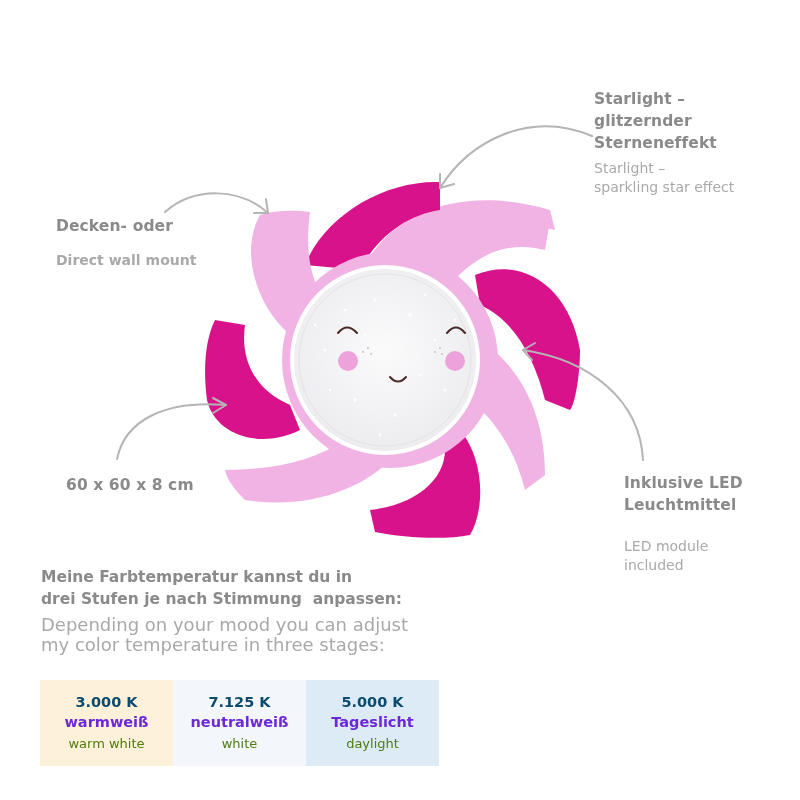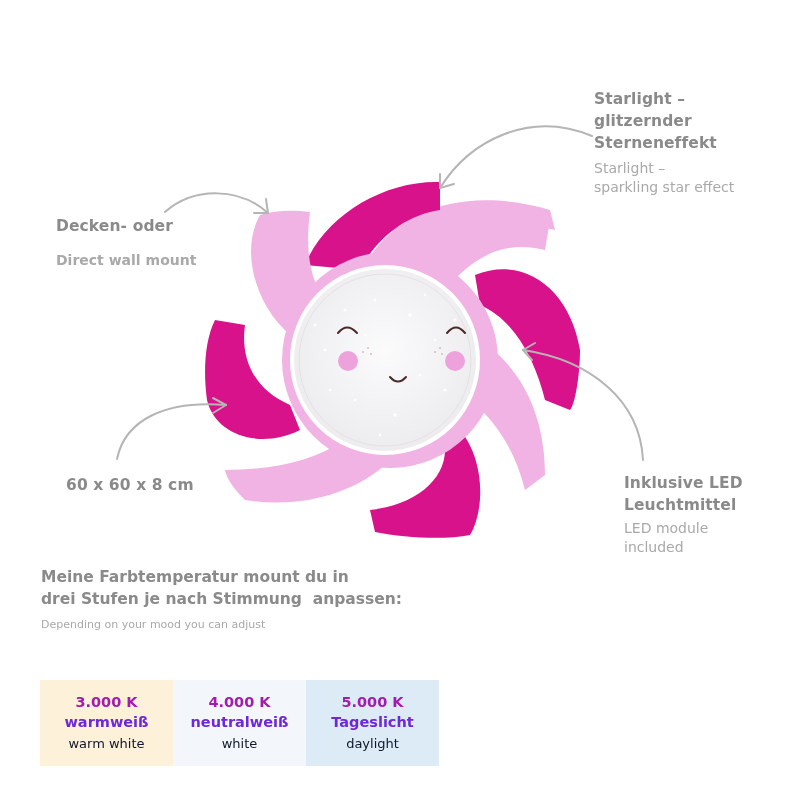--- a/index.html
+++ b/index.html
@@ -15,30 +15,30 @@
     letter-spacing: 0.1px;
   }
   .sub {
     color: #a9a9a9; font-size: 14px; line-height: 19px;
   }
   .label-block .heading div, .label-block .sub div { white-space: nowrap; }
   #lamp { position: absolute; left: 0; top: 0; }
   #arrows { position: absolute; left: 0; top: 0; pointer-events: none; }
 
   .intro-heading { font-size: 15.5px; line-height: 22px; font-weight: bold; color: #8a8a8a; }
-  .intro-sub { font-size: 11px; line-height: 20px; color: #a9a9a9; }
+  .intro-sub { font-size: 18px; line-height: 20px; color: #a9a9a9; }
 
   .temps { position: absolute; left: 40px; top: 680px; display: flex; height: 86px; }
   .temp {
     width: 133px; display: flex; flex-direction: column; align-items: center;
     justify-content: center; text-align: center;
   }
-  .temp .k { font-weight: bold; font-size: 14.5px; color: #a21caf; line-height: 20px; }
+  .temp .k { font-weight: bold; font-size: 14.5px; color: #0c4a6e; line-height: 20px; }
   .temp .de { font-weight: bold; font-size: 14.5px; color: #6d28d9; line-height: 21px; }
-  .temp .en { font-size: 13px; color: #0f172a; line-height: 20px; margin-top: 1px; }
+  .temp .en { font-size: 13px; color: #4d7c0f; line-height: 20px; margin-top: 1px; }
 </style>
 </head>
 <body>
 
 <svg id="lamp" width="800" height="800" viewBox="0 0 800 800">
   <defs>
     <radialGradient id="discGrad" cx="50%" cy="45%" r="55%">
       <stop offset="0%" stop-color="#fbfbfc"></stop>
       <stop offset="100%" stop-color="#ececef"></stop>
     </radialGradient>
@@ -153,44 +153,45 @@
   <div class="heading">
     <div>60 x 60 x 8 cm</div>
   </div>
 </div>
 
 <div class="abs label-block" style="left:624px; top:472px;">
   <div class="heading">
     <div>Inklusive LED</div>
     <div>Leuchtmittel</div>
   </div>
-  <div class="sub" style="margin-top:3px;">
+  <div class="sub" style="margin-top:21px;">
     <div>LED module</div>
     <div>included</div>
   </div>
 </div>
 
 <div class="abs" style="left:41px; top:566px;">
   <div class="intro-heading">
-    <div>Meine Farbtemperatur mount du in</div>
+    <div>Meine Farbtemperatur kannst du in</div>
     <div style="white-space:pre;">drei Stufen je nach Stimmung  anpassen:</div>
   </div>
   <div class="intro-sub" style="margin-top:5px;">
     <div>Depending on your mood you can adjust</div>
+    <div>my color temperature in three stages:</div>
   </div>
 </div>
 
 <div class="temps">
   <div class="temp" style="background:#FDF1DA;">
     <div class="k">3.000 K</div>
     <div class="de">warmweiß</div>
     <div class="en">warm white</div>
   </div>
   <div class="temp" style="background:#F3F7FB;">
-    <div class="k">4.000 K</div>
+    <div class="k">7.125 K</div>
     <div class="de">neutralweiß</div>
     <div class="en">white</div>
   </div>
   <div class="temp" style="background:#DDEBF7;">
     <div class="k">5.000 K</div>
     <div class="de">Tageslicht</div>
     <div class="en">daylight</div>
   </div>
 </div>
 

